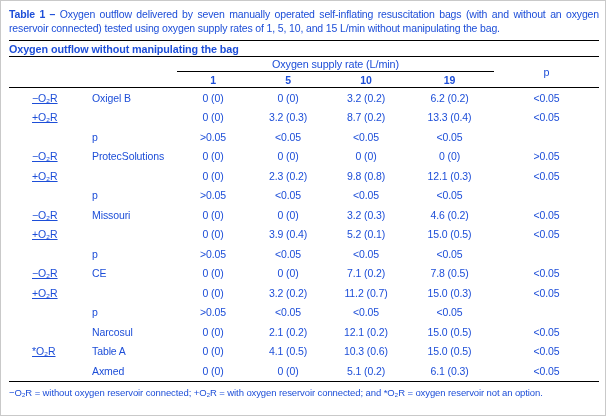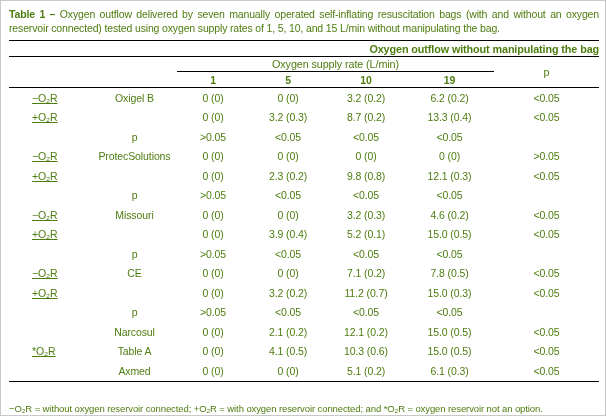--- a/index.html
+++ b/index.html
@@ -1,18 +1,18 @@
 <!DOCTYPE html>
 <html><head>
 <meta charset="utf-8">
 <style>
   html,body{margin:0;padding:0;background:#ffffff;}
   .page{
     width:606px;height:416px;box-sizing:border-box;
-    background:#ffffff;color:#4d7c0f;
+    background:#ffffff;color:#1d4ed8;
     font-family:"Liberation Sans","DejaVu Sans",sans-serif;
     border:1px solid #c9c9c9;
     padding:6px 8px 0 8px;
     overflow:hidden;
   }
   .caption{
     width:590px;
     font-size:10.5px;line-height:14px;letter-spacing:-0.15px;
     text-align:justify;
     padding-bottom:5px;
@@ -21,44 +21,44 @@
   .caption .cap-label,.caption .cap-dash{font-weight:700;}
   table.tbl{
     width:590px;table-layout:fixed;border-collapse:collapse;
     font-size:10.5px;letter-spacing:-0.1px;
   }
   table.tbl th,table.tbl td{
     padding:0;vertical-align:middle;font-weight:400;
     white-space:nowrap;overflow:hidden;
   }
   tr.span-row th{
-    font-weight:700;text-align:right;height:15px;font-size:10.8px;
+    font-weight:700;text-align:left;height:15px;font-size:10.8px;
     border-bottom:1px solid #000;
   }
   tr.sub-row th{height:14px;}
   th.supply{
     font-weight:700;text-align:center;font-size:10.8px;
     border-bottom:1px solid #000;
     margin-top:47px;
   }
   th.pcol{
     font-weight:700;text-align:center;vertical-align:top;
     padding-top:1px;font-size:10.8px;
     border-bottom:1.5px solid #000;
   }
   tr.rates th{
     font-weight:700;text-align:center;height:15px;
     border-bottom:1.5px solid #000;
   }
   tbody td{height:19.5px;text-align:center;}
   tbody td.c-res{text-align:left;padding-left:23px;text-decoration:underline;}
-  tbody td.c-bag{text-align:center;padding-left:8px;}
+  tbody td.c-bag{text-align:left;padding-left:8px;}
   tbody tr:last-child td{border-bottom:1.5px solid #000;}
   .footnote{
-    width:590px;margin-top:20px;
+    width:590px;margin-top:4px;
     font-size:9.5px;line-height:13px;letter-spacing:-0.1px;
   }
 </style>
 </head>
 <body>
 
 <div class="page">
 
   <div class="caption">
     <span class="cap-label">Table 1</span>

